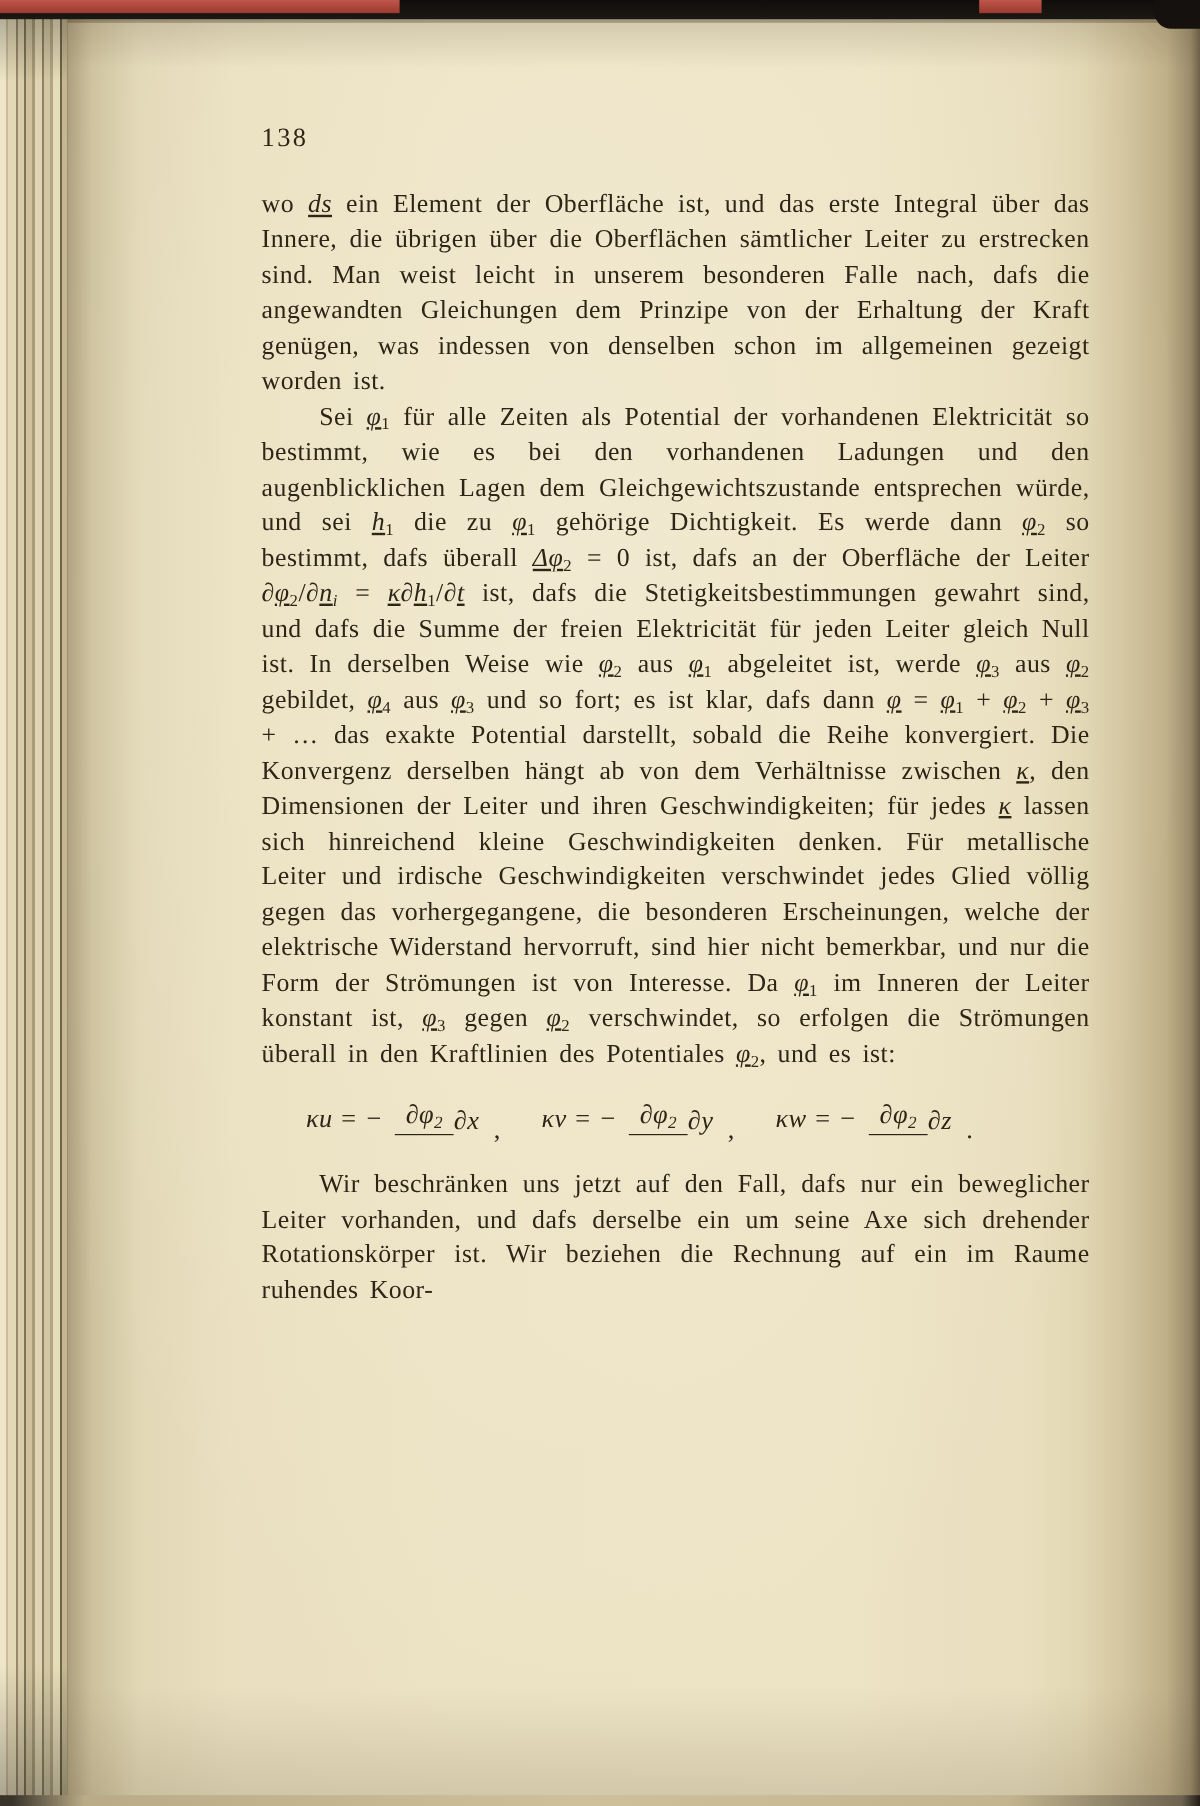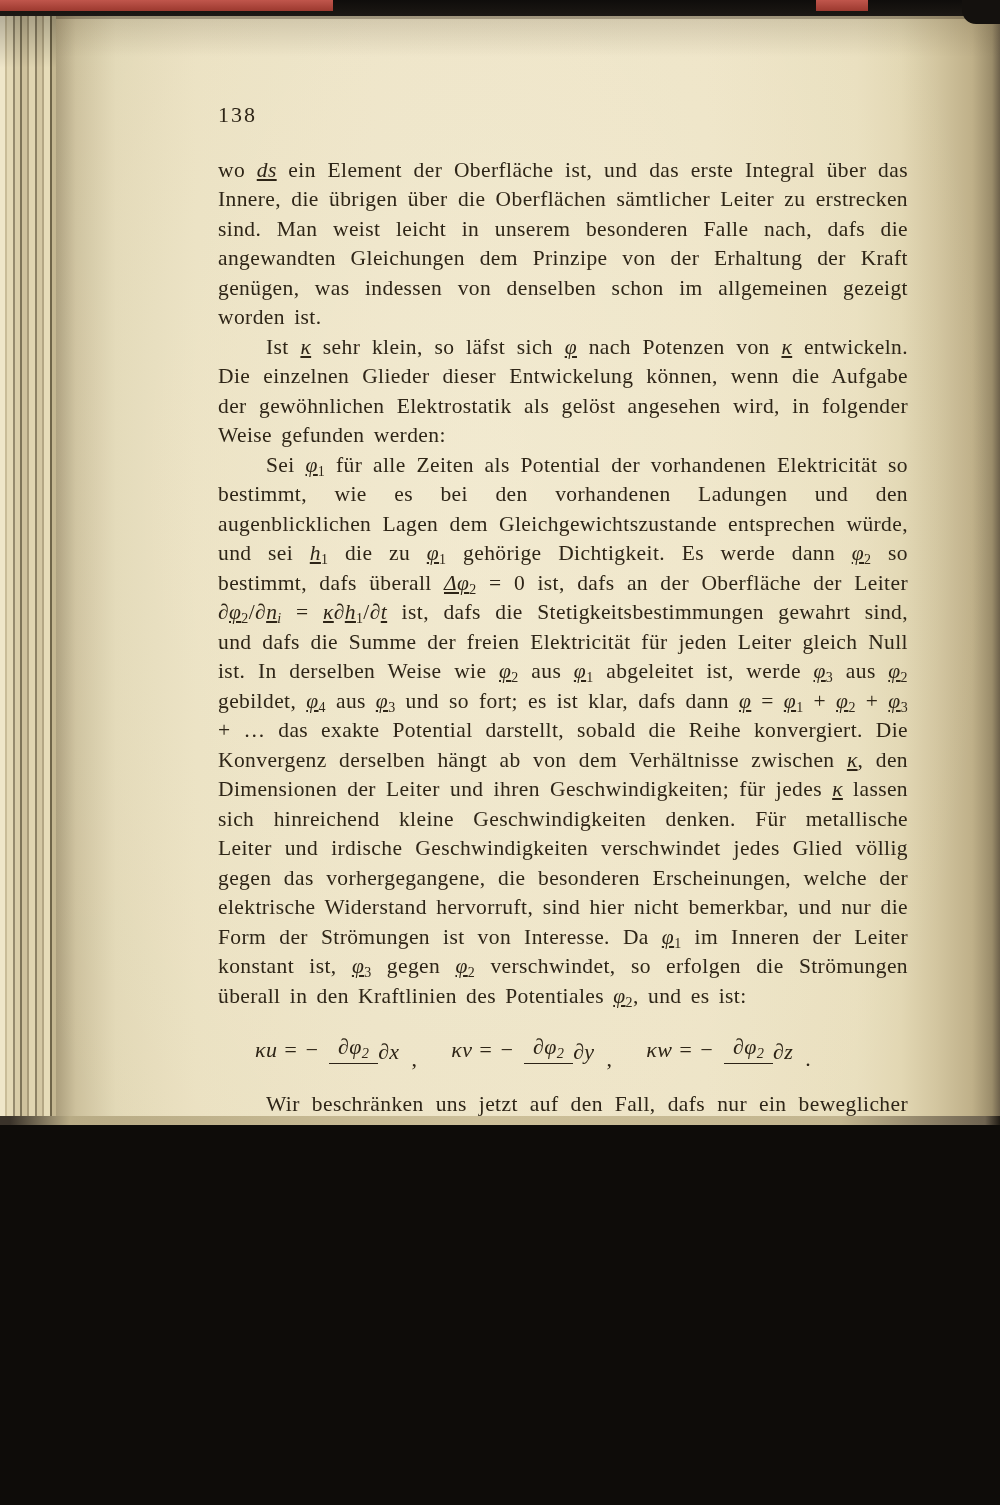--- a/index.html
+++ b/index.html
@@ -1,18 +1,18 @@
 <!DOCTYPE html>
 <html><head>
 <meta charset="utf-8">
 <style>
   * { margin:0; padding:0; box-sizing:border-box; }
   html, body { background:#0e0c09; }
   .scan {
-    position:relative; width:1000px; height:1125px; overflow:hidden;
+    position:relative; width:1000px; height:1505px; overflow:hidden;
     background:#141110;
     font-family:"Liberation Serif","DejaVu Serif",serif;
     color:#2e2517;
   }
   
   .top-strip { position:absolute; left:0; top:0; width:1000px; height:16px; background:linear-gradient(180deg,#0f0d0b,#1c1814); z-index:6; }
   .red-edge { position:absolute; top:0; height:11px; background:linear-gradient(180deg,#c0564c,#9c392f); }
   .red-edge.left  { left:0; width:333px; }
   .red-edge.right { left:816px; width:52px; }
   .corner-tr { position:absolute; right:0; top:0; width:38px; height:24px; background:#14110e; border-bottom-left-radius:14px; z-index:7; }
@@ -88,21 +88,20 @@
   <div class="corner-tr"></div>
   <div class="bottom-edge"></div>
 
   <div class="text-block">
 
     <div class="running-head">
       <span class="page-number">138</span>
     </div>
 
     <p>wo <i>ds</i> ein Element der Oberfläche ist, und das erste Integral über das Innere, die übrigen über die Oberflächen sämtlicher Leiter zu erstrecken sind. Man weist leicht in unserem besonderen Falle nach, dafs die angewandten Gleichungen dem Prinzipe von der Erhaltung der Kraft genügen, was indessen von denselben schon im allgemeinen gezeigt worden ist.</p>
-    <p class="indent">Ist <i>κ</i> sehr klein, so läfst sich <i>φ</i> nach Potenzen von <i>κ</i> entwickeln. Die einzelnen Glieder dieser Entwickelung können, wenn die Aufgabe der gewöhnlichen Elektrostatik als gelöst angesehen wird, in folgender Weise gefunden werden:</p>
     <p class="indent">Sei <i>φ</i><sub>1</sub> für alle Zeiten als Potential der vorhandenen Elektricität so bestimmt, wie es bei den vorhandenen Ladungen und den augenblicklichen Lagen dem Gleichgewichtszustande entsprechen würde, und sei <i>h</i><sub>1</sub> die zu <i>φ</i><sub>1</sub> gehörige Dichtigkeit. Es werde dann <i>φ</i><sub>2</sub> so bestimmt, dafs überall <i>Δφ</i><sub>2</sub> = 0 ist, dafs an der Oberfläche der Leiter ∂<i>φ</i><sub>2</sub>/∂<i>n<sub>i</sub></i> = <i>κ</i>∂<i>h</i><sub>1</sub>/∂<i>t</i> ist, dafs die Stetigkeitsbestimmungen gewahrt sind, und dafs die Summe der freien Elektricität für jeden Leiter gleich Null ist. In derselben Weise wie <i>φ</i><sub>2</sub> aus <i>φ</i><sub>1</sub> abgeleitet ist, werde <i>φ</i><sub>3</sub> aus <i>φ</i><sub>2</sub> gebildet, <i>φ</i><sub>4</sub> aus <i>φ</i><sub>3</sub> und so fort; es ist klar, dafs dann <i>φ</i> = <i>φ</i><sub>1</sub> + <i>φ</i><sub>2</sub> + <i>φ</i><sub>3</sub> + … das exakte Potential darstellt, sobald die Reihe konvergiert. Die Konvergenz derselben hängt ab von dem Verhältnisse zwischen <i>κ</i>, den Dimensionen der Leiter und ihren Geschwindigkeiten; für jedes <i>κ</i> lassen sich hinreichend kleine Geschwindigkeiten denken. Für metallische Leiter und irdische Geschwindigkeiten verschwindet jedes Glied völlig gegen das vorhergegangene, die besonderen Erscheinungen, welche der elektrische Widerstand hervorruft, sind hier nicht bemerkbar, und nur die Form der Strömungen ist von Interesse. Da <i>φ</i><sub>1</sub> im Inneren der Leiter konstant ist, <i>φ</i><sub>3</sub> gegen <i>φ</i><sub>2</sub> verschwindet, so erfolgen die Strömungen überall in den Kraftlinien des Potentiales <i>φ</i><sub>2</sub>, und es ist:</p>
 
     <div class="formula">
       <span class="term">
         <span class="lhs">κu = −</span>
         <span class="frac">
           <span class="num">∂φ<sub>2</sub></span>
           <span class="den">∂x</span>
         </span>
         <span class="sep">,</span>

